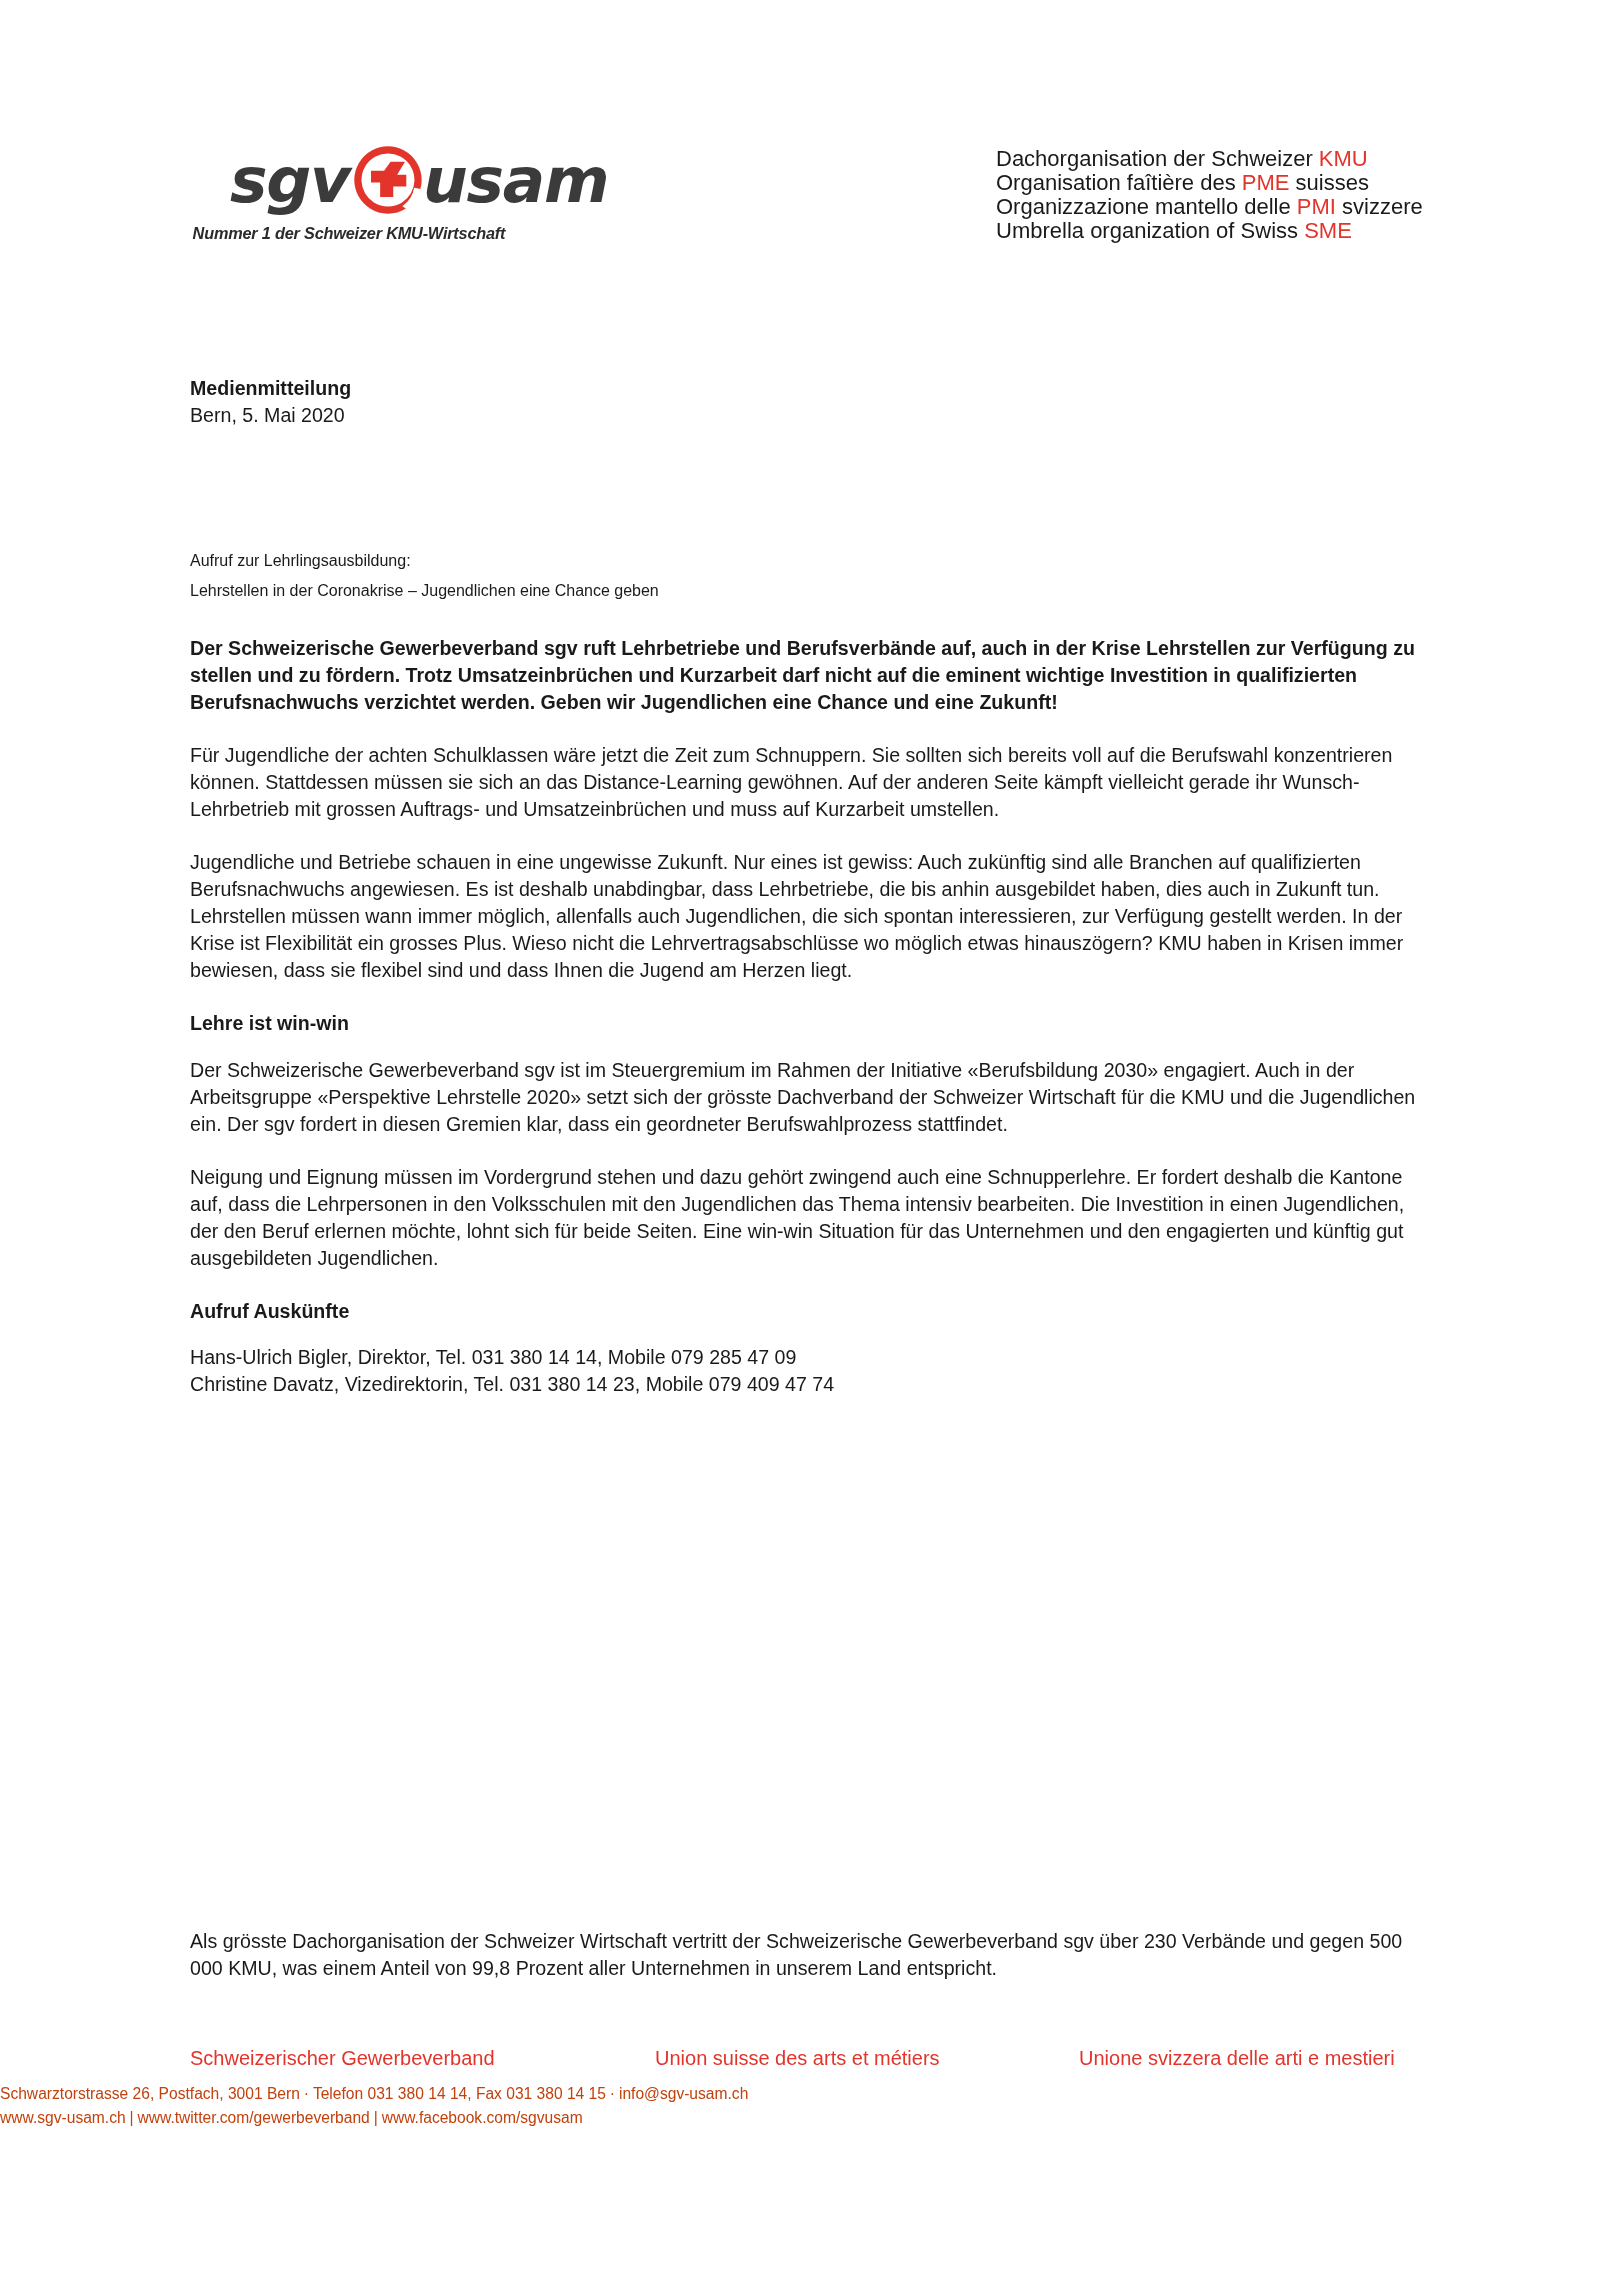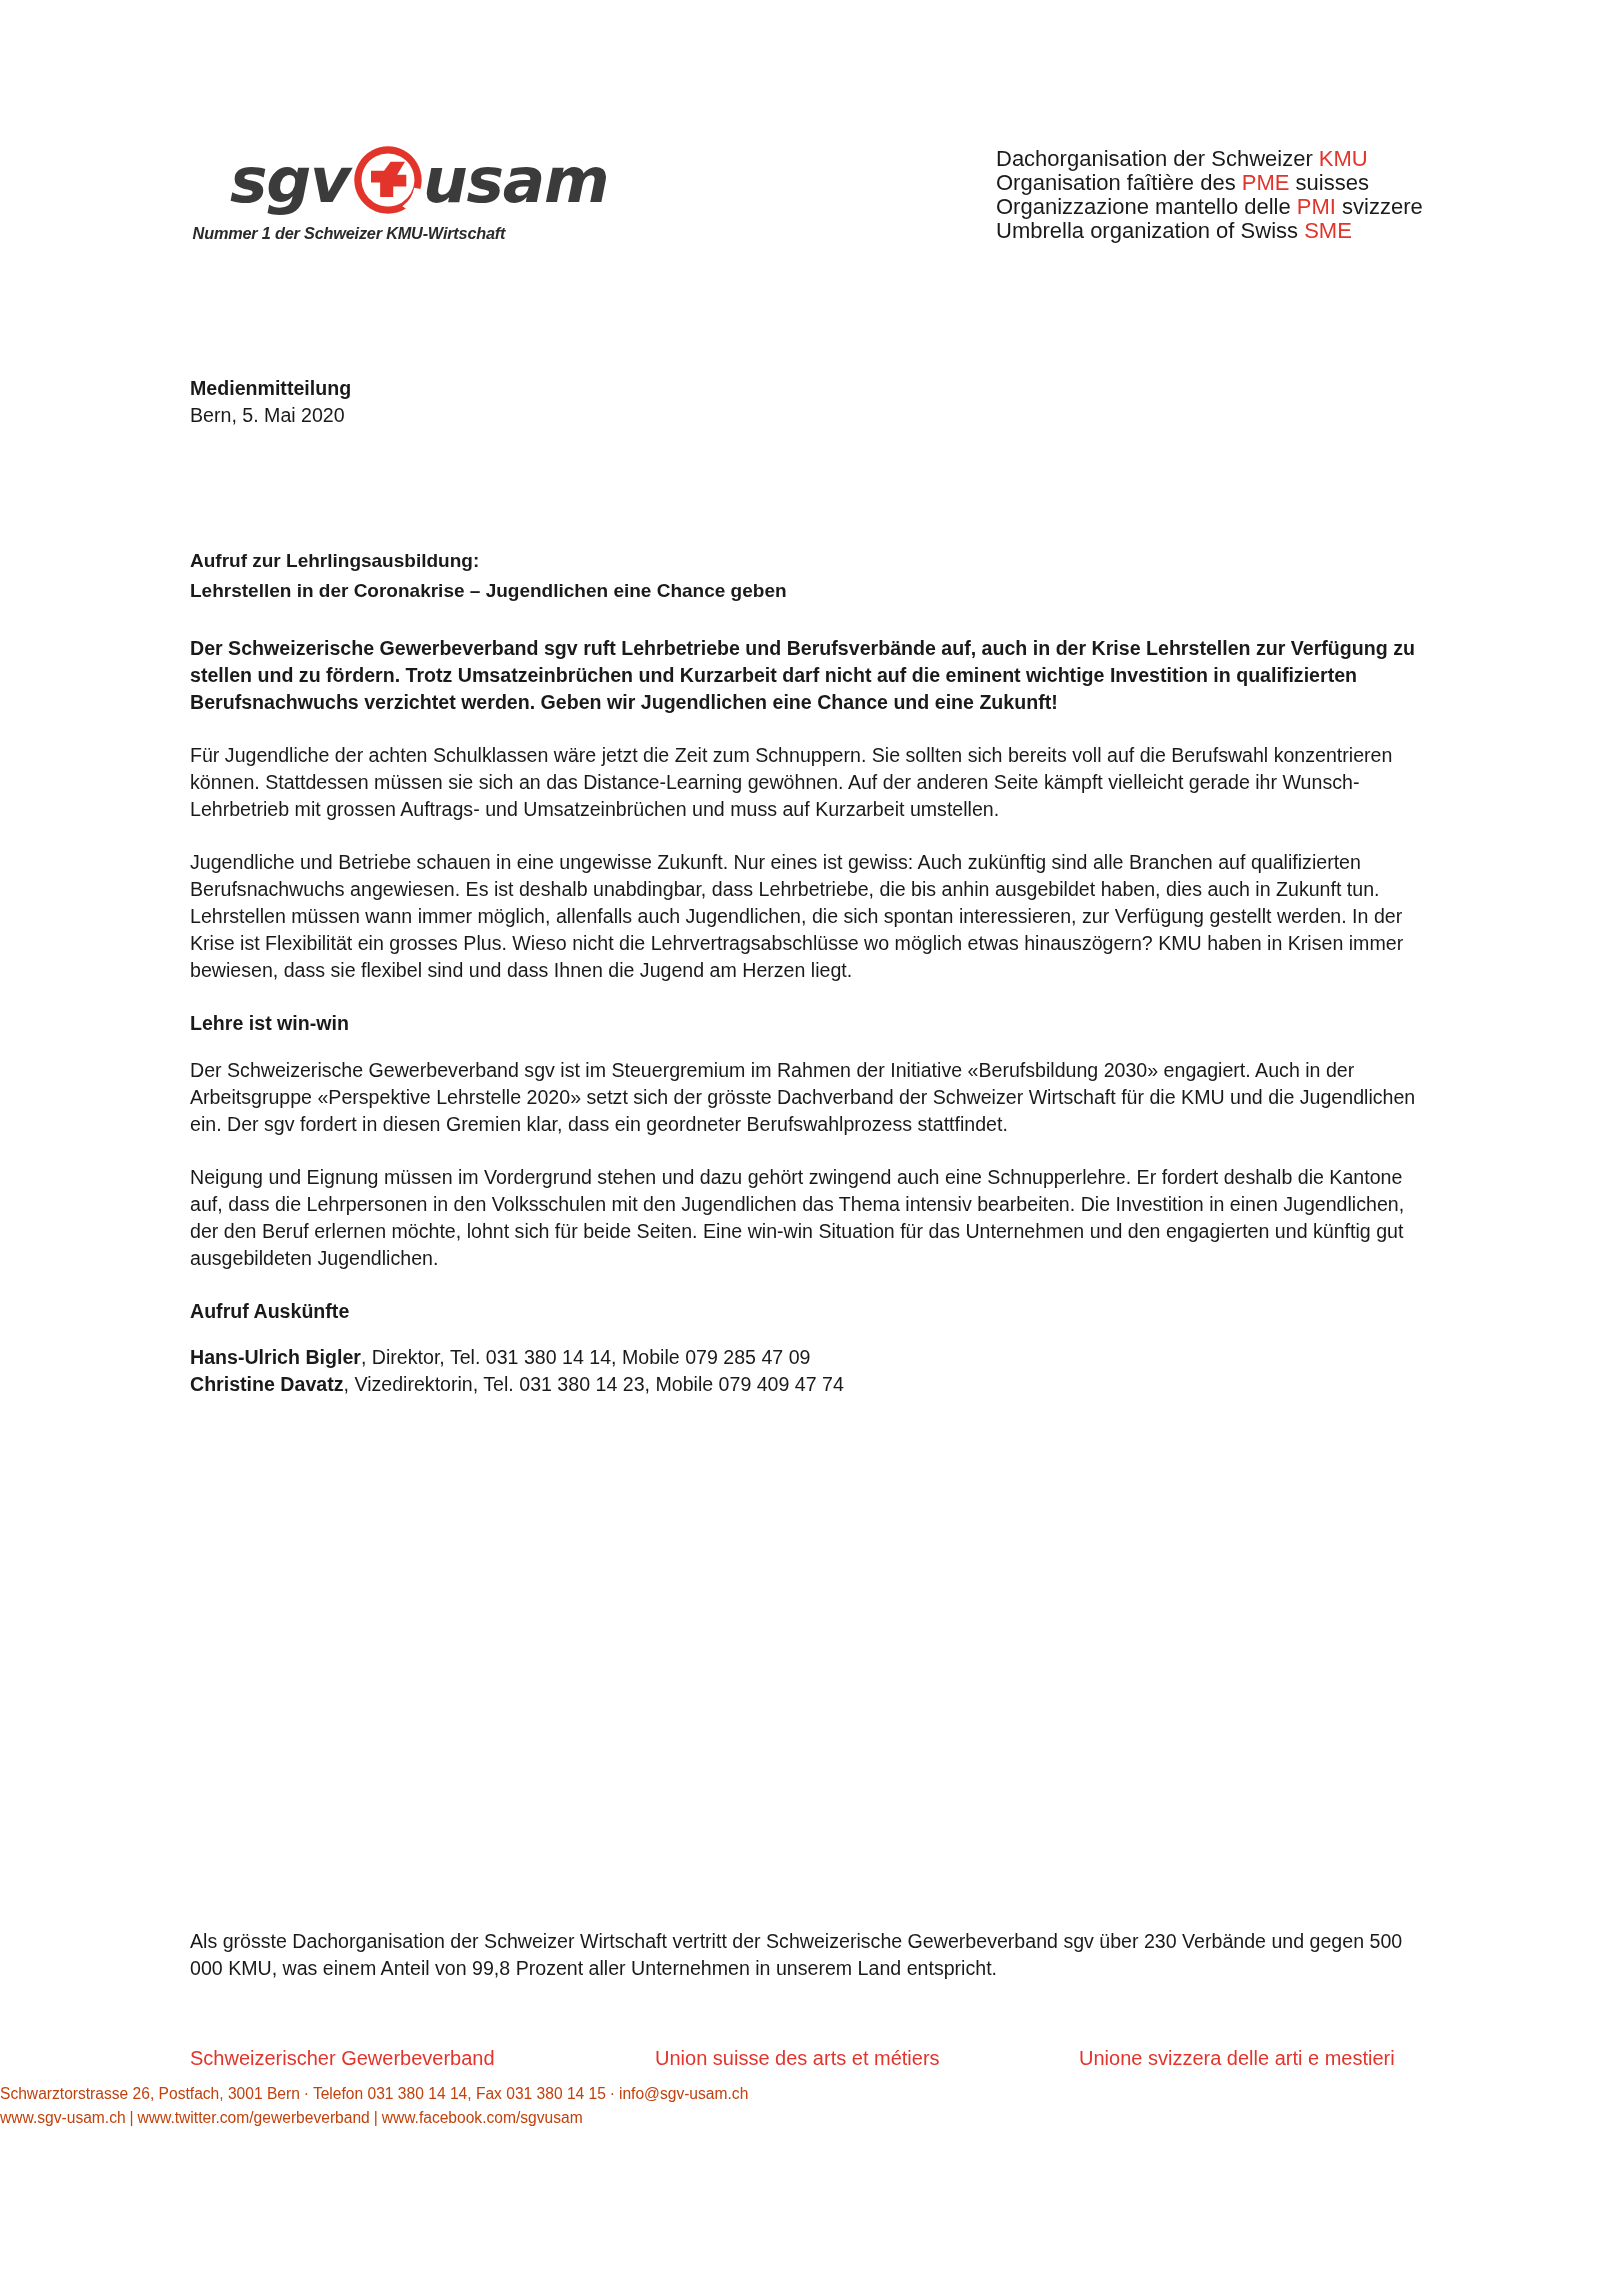--- a/index.html
+++ b/index.html
@@ -95,42 +95,42 @@
   .content {
     position: absolute;
     left: 190px;
     top: 546px;
     width: 1238px;
     font-size: 19.6px;
     line-height: 27px;
   }
 
   .title {
-    font-weight: 700;
-    font-size: 19px;
+    font-weight: 400;
+    font-size: 16px;
     line-height: 30px;
     margin-bottom: 29px;
   }
   .lead {
     font-weight: 700;
     font-size: 19.6px;
     line-height: 27px;
     margin-bottom: 26px;
   }
   p.body {
     margin: 0 0 26px 0;
   }
   h3.section {
     font-weight: 700;
     font-size: 19.6px;
     line-height: 27px;
     margin: 0 0 19.6px 0;
   }
   .contact-line { margin: 0; }
-  .contact-line .name { font-weight: 700; }
+  .contact-line .name { font-weight: 400; }
   .contacts { margin-bottom: 0; }
 
   
   .boilerplate {
     position: absolute;
     left: 190px;
     top: 1928px;
     width: 1238px;
     font-size: 19.6px;
     line-height: 27px;

